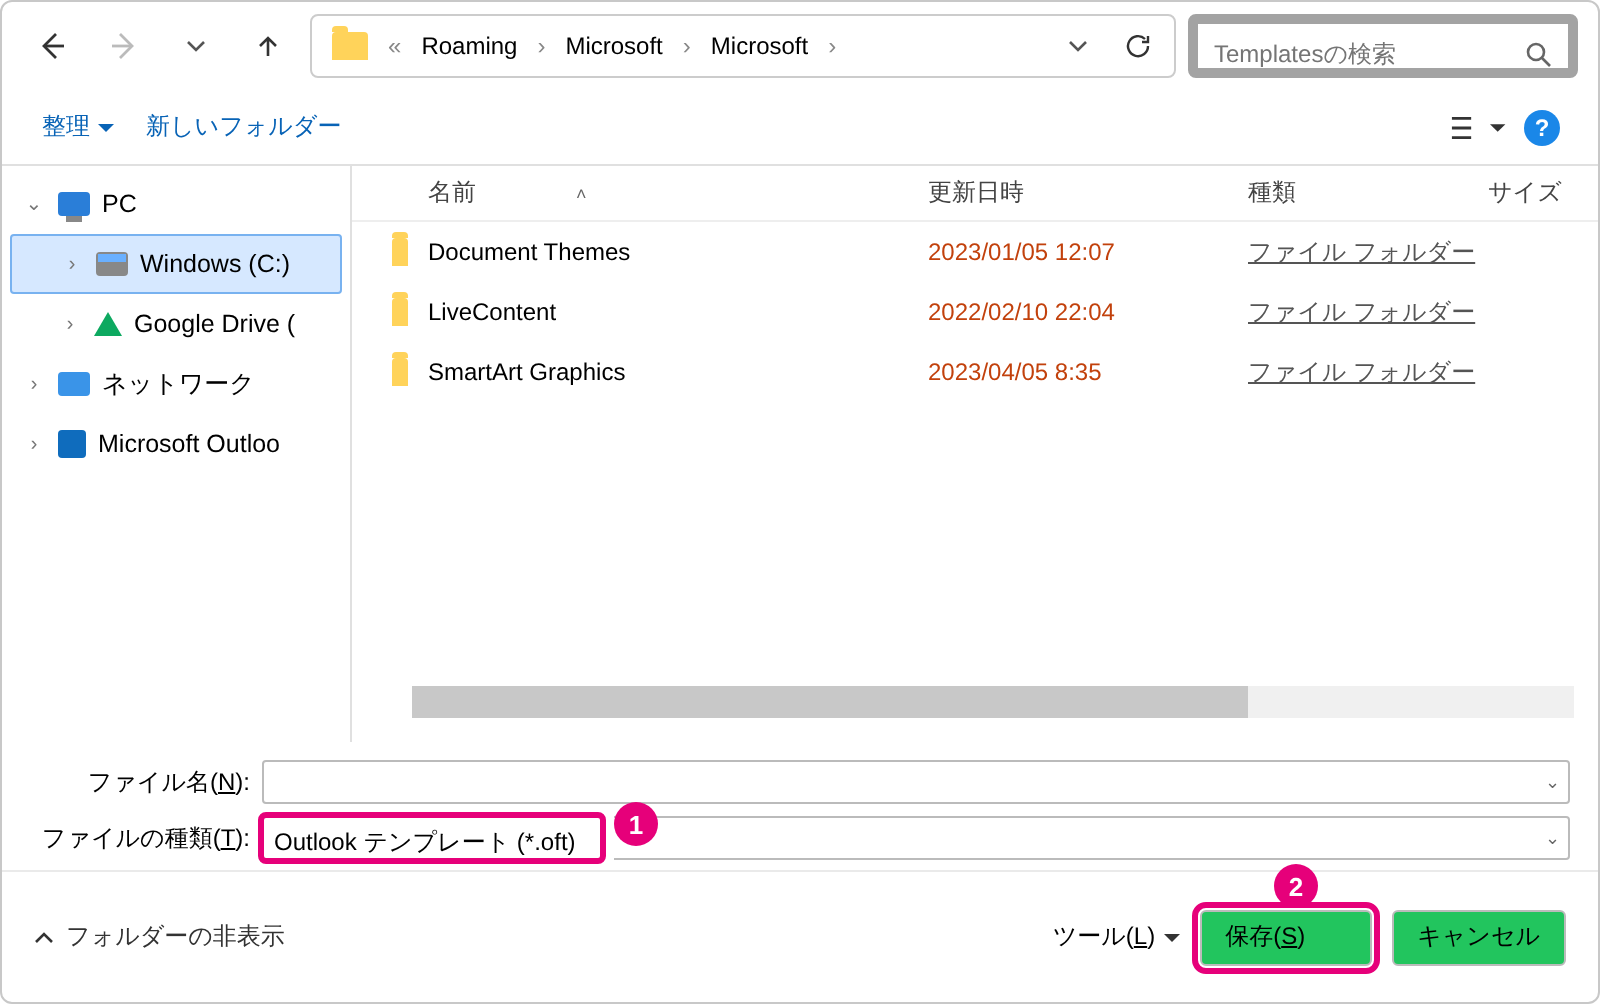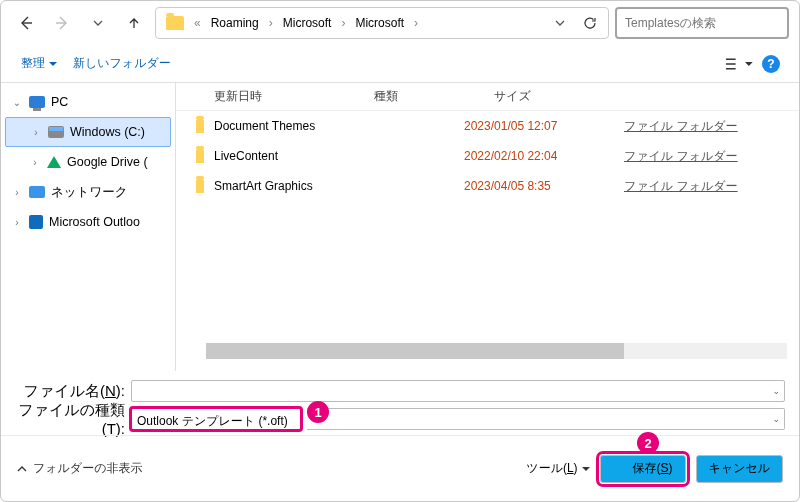--- a/index.html
+++ b/index.html
@@ -15,21 +15,21 @@
   .nav-row { height: 44px; display: flex; align-items: center; padding: 0 10px; gap: 6px; }
   .nav-btn { width: 30px; height: 30px; display: flex; align-items: center; justify-content: center; color: #555; cursor: pointer; }
   .nav-btn.disabled { color: #bbb; }
   .addr-bar { flex: 1; height: 32px; border: 1px solid #ccc; border-radius: 4px; display: flex; align-items: center; padding: 0 4px; gap: 2px; }
   .folder-ic { width: 18px; height: 14px; background: #ffd35a; border-radius: 2px 2px 0 0; position: relative; margin: 0 6px; }
   .folder-ic::before { content: ""; position: absolute; top: -3px; left: 0; width: 8px; height: 3px; background: #ffd35a; border-radius: 2px 2px 0 0; }
   .crumb { padding: 4px 6px; cursor: pointer; }
   .crumb-sep { color: #888; padding: 0 2px; }
   .addr-spacer { flex: 1; }
   .addr-end-btn { width: 28px; height: 28px; display:flex;align-items:center;justify-content:center; }
-  .search-box { width: 174px; height: 32px; border: 2px solid #a3a3a3; border-radius: 4px; display: flex; align-items: center; padding: 0 8px; }
+  .search-box { width: 195px; height: 32px; border: 5px solid #a3a3a3; border-radius: 4px; display: flex; align-items: flex-end; padding: 0 8px; }
   .search-box input { border: none; outline: none; flex: 1; font-size: 12px; color: #666; background: transparent; }
 
   .toolbar { height: 38px; border-bottom: 1px solid #e0e0e0; display: flex; align-items: center; padding: 0 14px; gap: 4px; }
   .tool-link { color: #0863b6; cursor: pointer; padding: 4px 6px; display:flex;align-items:center;gap:4px; }
   .tool-spacer { flex: 1; }
   .tool-icon { width: 28px; height: 28px; display:flex;align-items:center;justify-content:center; cursor:pointer; color:#333; }
   .help-ic { width: 18px; height: 18px; border-radius: 50%; background: #1a87e8; color: #fff; font-size: 12px; font-weight: bold; display:flex;align-items:center;justify-content:center; }
 
   .body-row { flex: 1; display: flex; min-height: 0; }
   .tree { width: 175px; border-right: 1px solid #e0e0e0; padding-top: 4px; overflow: hidden; }
@@ -57,34 +57,34 @@
   .file-row { height: 30px; display:flex; align-items:center; padding-left: 14px; cursor:pointer; }
   .fr-icon { width: 20px; display:flex; }
   .fr-name { width:254px; padding-left:4px; }
   .fr-date { width:160px; color:#c2410c; }
   .fr-type { width:130px; color:#555;text-decoration:underline; }
   .scrollbar-h { height:16px; margin: 8px 12px 12px 30px; background:#f0f0f0; border-radius:0; position:relative; }
   .scrollbar-h::after{content:"";position:absolute;left:0;top:0;height:100%;width:72%;background:#c8c8c8;}
 
   .form-area { padding: 6px 14px 2px; }
   .form-row { display:flex; align-items:center; height: 28px; gap: 6px; }
-  .form-lbl { width: 110px; text-align: right; font-size:15px; }
+  .form-lbl { width: 110px; text-align: right; font-size:12px; }
   .form-lbl u { text-decoration: underline; }
   .form-field { flex:1; height:22px; border:1px solid #bbb; border-radius:2px; display:flex; align-items:center; padding:0 6px; position:relative; }
   .form-field input { border:none; outline:none; width:100%; font-size:12px; }
   .field-dd { position:absolute; right:4px; color:#666; font-size:9px; }
   .hl-pink { outline: 3px solid #e6007a; outline-offset: -4px; }
   .form-field.hl-pink{ border-color:#e6007a;align-items:flex-end; }
   .pink-circle { width:22px; height:22px; border-radius:50%; background:#e6007a; color:#fff; font-weight:bold; font-size:13px; display:flex;align-items:center;justify-content:center; position:absolute; }
 
   .footer { height: 66px; border-top: 1px solid #eaeaea; display:flex; align-items:center; padding: 0 16px; position:relative; }
   .footer-left { display:flex; align-items:center; gap:6px; cursor:pointer; color:#333; }
   .footer-spacer { flex:1; }
   .tools { display:flex; align-items:center; gap:4px; margin-right: 10px; }
-  .btn { height:28px; min-width:86px; border:1px solid #bbb; border-radius:3px; background:#0ea5e9; display:flex;align-items:center;justify-content:flex-end; cursor:pointer; padding:0 12px; }
+  .btn { height:28px; min-width:86px; border:1px solid #bbb; border-radius:3px; background:#22c55e; display:flex;align-items:center;justify-content:flex-start; cursor:pointer; padding:0 12px; }
   .btn.pink { outline: 3px solid #e6007a; outline-offset: 1px; }
 
   svg { display:block; }
 </style>
 </head>
 <body>
 
 <div class="dialog">
 
 
@@ -189,20 +189,24 @@
       </div>
       <div class="tree-item">
         <span class="expander">›</span>
         <span class="ol-ic"></span>
         <span class="ti-label">Microsoft Outloo</span>
       </div>
     </div>
 
     <div class="file-area">
       <div class="col-headers">
+        <div class="ch-name">
+          <span>名前</span>
+          <span class="sort-ar">˄</span>
+        </div>
         <div class="ch-date">更新日時</div>
         <div class="ch-type">種類</div>
         <div class="ch-size">サイズ</div>
       </div>
       <div class="file-list">
         <div class="file-row">
           <span class="fr-icon">
               <span class="folder-ic"></span>
             </span>
           <span class="fr-name">Document Themes</span>

